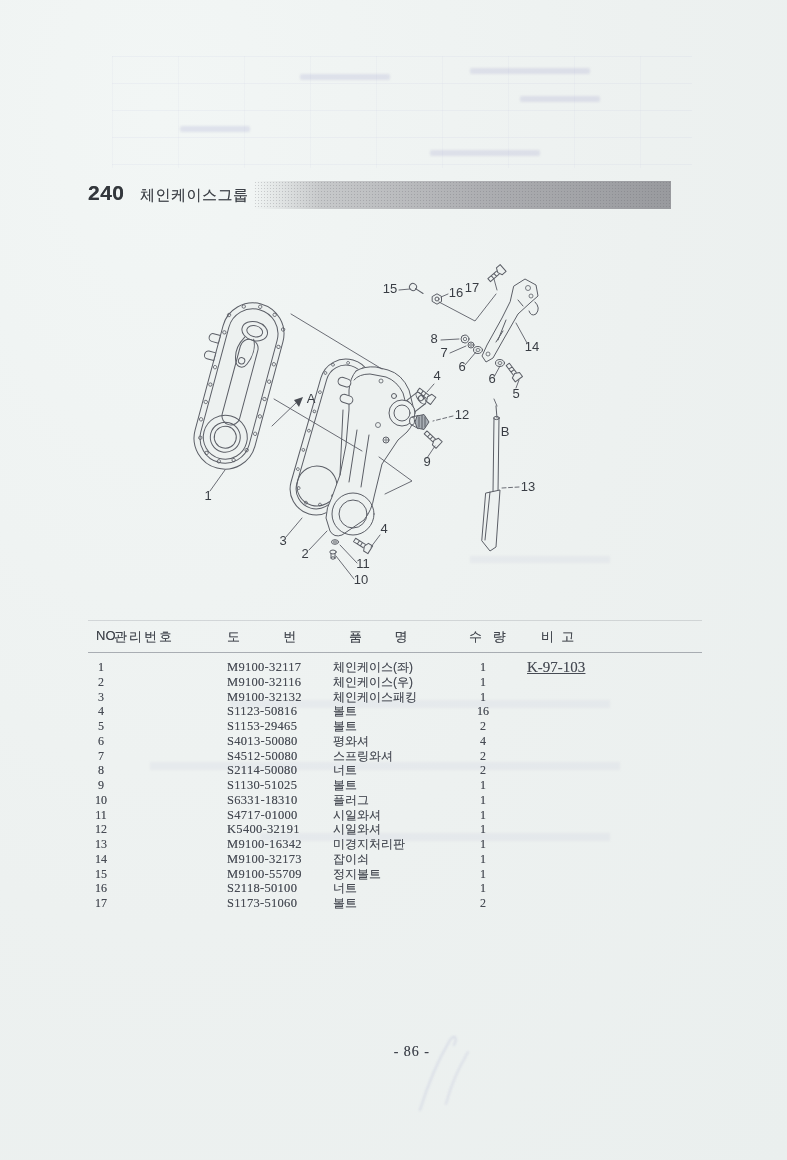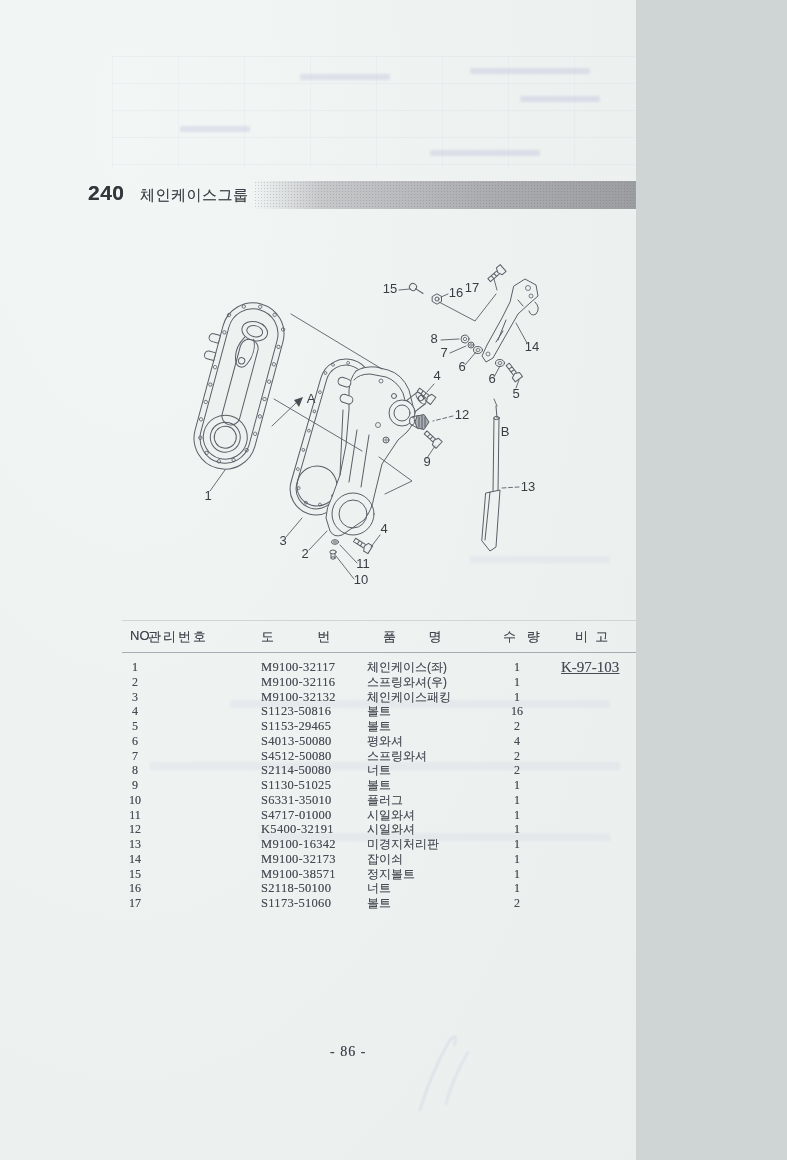--- a/index.html
+++ b/index.html
@@ -1,16 +1,16 @@
 <!DOCTYPE html>
 <html><head>
 <meta charset="utf-8">
 <style>
   html,body{margin:0;padding:0;background:#cfd4d4;}
-  #page{position:relative;width:636px;height:1160px;overflow:hidden;
+  #page{position:relative;width:787px;height:1160px;overflow:hidden;
         background:#edf1f0;
         background-image:radial-gradient(ellipse at 20% 10%, #f2f6f5 0%, #edf1f0 55%, #eaefee 100%);
         font-family:"Liberation Sans",sans-serif;color:#45494f;}
   .abs{position:absolute;}
 
   
   .ghost-top{left:112px;top:56px;width:580px;height:112px;opacity:.55;filter:blur(.5px);
     background-image:
       repeating-linear-gradient(to bottom, rgba(158,160,205,.16) 0 1px, transparent 1px 27px),
       repeating-linear-gradient(to right, rgba(158,160,205,.11) 0 1px, transparent 1px 66px);}
@@ -33,21 +33,21 @@
   #diagram{left:150px;top:250px;width:470px;height:370px;}
   #diagram svg{display:block;}
   .ln{stroke:#5b5e66;stroke-width:1;fill:none;stroke-linecap:round;stroke-linejoin:round;}
   .fillp{fill:#edf1f0;}
   .lead{stroke:#5b5e66;stroke-width:.9;fill:none;stroke-linecap:round;}
   .dash{stroke-dasharray:4 2.5;}
   .dlabel{font-family:"Liberation Sans",sans-serif;font-size:13px;fill:#393d44;text-anchor:middle;}
   .hole{stroke:#5b5e66;stroke-width:.8;fill:none;}
 
   
-  .table{left:88px;top:620px;width:614px;text-shadow:0 0 .4px rgba(70,74,82,.55);margin-left:34px;}
+  .table{left:88px;top:620px;width:614px;text-shadow:0 0 .4px rgba(70,74,82,.55);}
   .thead{display:grid;grid-template-columns:26px 113px 106px 120px 60px 1fr;
          white-space:pre;font-size:13px;color:#3f434b;
          border-top:1px solid rgba(95,100,112,.20);
          border-bottom:1px solid rgba(95,100,112,.48);
          padding-top:7px;padding-bottom:6px;}
   .th.no{padding-left:8px;}
   .th.mgmt{text-align:left;letter-spacing:2px;}
   .th.name{padding-left:16px;}
   .th.qty{padding-left:16px;}
   .th.note{padding-left:28px;}
@@ -55,21 +55,21 @@
   .tr{display:grid;grid-template-columns:26px 113px 106px 120px 60px 1fr;
       height:14.75px;line-height:14.75px;}
   .td{font-size:12px;color:#474b54;overflow:hidden;}
   .td.no{text-align:center;font-family:"Liberation Serif",serif;}
   .td.drawing{font-family:"Liberation Serif",serif;font-size:12.5px;letter-spacing:.3px;}
   .td.name{font-size:12px;}
   .td.qty{text-align:center;font-family:"Liberation Serif",serif;}
   .td.note{padding-left:14px;font-family:"Liberation Serif",serif;font-size:15px;text-decoration:underline;}
 
   
-  .footer{left:330px;top:1044px;width:100px;text-align:left;
+  .footer{left:330px;top:1044px;width:100px;text-align:right;
           font-family:"Liberation Serif",serif;font-size:14px;color:#3e424b;letter-spacing:1px;
           text-shadow:0 0 .4px rgba(62,66,75,.6);}
   .ghost-script{left:398px;top:1032px;opacity:.75;filter:blur(.8px);}
 </style>
 </head>
 <body>
 
 <div id="page">
 
   <div class="abs ghost-top"></div>
@@ -320,21 +320,21 @@
       <div class="td drawing">M9100-32117</div>
       <div class="td name">체인케이스(좌)</div>
       <div class="td qty">1</div>
       <div class="td note">K-97-103</div>
     </div>
 
     <div class="tr">
       <div class="td no">2</div>
       <div class="td mgmt"></div>
       <div class="td drawing">M9100-32116</div>
-      <div class="td name">스프링와셔(우)</div>
+      <div class="td name">체인케이스(우)</div>
       <div class="td qty">1</div>
       <div class="td note"></div>
     </div>
 
     <div class="tr">
       <div class="td no">3</div>
       <div class="td mgmt"></div>
       <div class="td drawing">M9100-32132</div>
       <div class="td name">체인케이스패킹</div>
       <div class="td qty">1</div>
@@ -391,21 +391,21 @@
       <div class="td mgmt"></div>
       <div class="td drawing">S1130-51025</div>
       <div class="td name">볼트</div>
       <div class="td qty">1</div>
       <div class="td note"></div>
     </div>
 
     <div class="tr">
       <div class="td no">10</div>
       <div class="td mgmt"></div>
-      <div class="td drawing">S6331-35010</div>
+      <div class="td drawing">S6331-18310</div>
       <div class="td name">플러그</div>
       <div class="td qty">1</div>
       <div class="td note"></div>
     </div>
 
     <div class="tr">
       <div class="td no">11</div>
       <div class="td mgmt"></div>
       <div class="td drawing">S4717-01000</div>
       <div class="td name">시일와셔</div>
@@ -436,21 +436,21 @@
       <div class="td mgmt"></div>
       <div class="td drawing">M9100-32173</div>
       <div class="td name">잡이쇠</div>
       <div class="td qty">1</div>
       <div class="td note"></div>
     </div>
 
     <div class="tr">
       <div class="td no">15</div>
       <div class="td mgmt"></div>
-      <div class="td drawing">M9100-38571</div>
+      <div class="td drawing">M9100-55709</div>
       <div class="td name">정지볼트</div>
       <div class="td qty">1</div>
       <div class="td note"></div>
     </div>
 
     <div class="tr">
       <div class="td no">16</div>
       <div class="td mgmt"></div>
       <div class="td drawing">S2118-50100</div>
       <div class="td name">너트</div>

